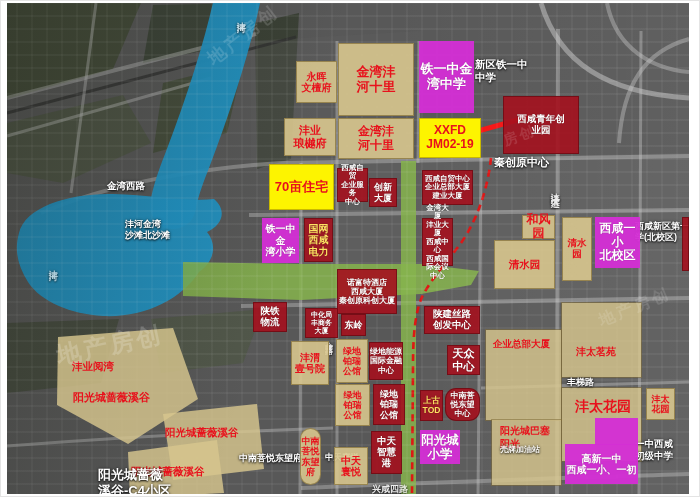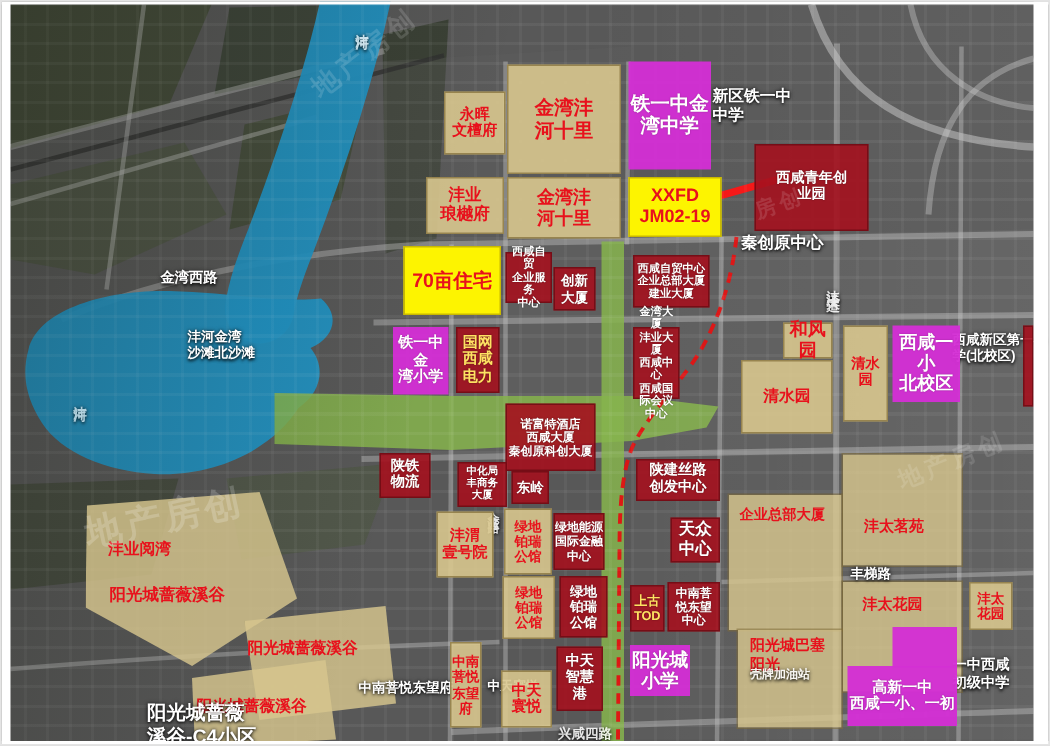--- a/index.html
+++ b/index.html
@@ -101,21 +101,21 @@
         <div class="zone" style="left: 561px; top: 302px; width: 79px; height: 74px;"></div>
         <div class="zone" style="left: 561px; top: 387px; width: 79px; height: 73px;"></div>
         <div class="zone" style="left: 491px; top: 419px; width: 69px; height: 65px;"></div>
         <div class="zone" style="left: 56px; top: 327px; width: 141px; height: 116px; clip-path: polygon(0.7% 7.8%, 82.3% 0%, 100% 61.2%, 50.4% 100%, 0% 66.4%);"></div>
         <div class="zone" style="left: 162px; top: 403px; width: 101px; height: 76px; clip-path: polygon(0% 13.2%, 93.1% 0%, 100% 85.5%, 9.9% 100%);"></div>
         <div class="zone" style="left: 127px; top: 439px; width: 96px; height: 58px; clip-path: polygon(0% 20.7%, 92.7% 0%, 100% 91.4%, 2.1% 100%);"></div>
       </div>
     <div id="gen-labels">
         <div class="lbl red" style="left: 492px; top: 337px; font-size: 9.5px;">企业总部大厦</div>
         <div class="lbl red" style="left: 575px; top: 345px; font-size: 10px;">沣太茗苑</div>
-        <div class="lbl red" style="left: 574px; top: 397px; font-size: 10px;">沣太花园</div>
+        <div class="lbl red" style="left: 574px; top: 397px; font-size: 14px;">沣太花园</div>
         <div class="lbl red" style="left: 499px; top: 424px; font-size: 10px;">阳光城巴塞
 阳光</div>
         <div class="lbl red" style="left: 71px; top: 359px; font-size: 10.5px;">沣业阅湾</div>
         <div class="lbl red" style="left: 72px; top: 390px; font-size: 11px;">阳光城蔷薇溪谷</div>
         <div class="lbl red" style="left: 164px; top: 425px; font-size: 10.5px;">阳光城蔷薇溪谷</div>
         <div class="lbl red" style="left: 130px; top: 464px; font-size: 10.5px;">阳光城蔷薇溪谷</div>
         <div class="lbl white" style="left: 106px; top: 179px; font-size: 9.5px;">金湾西路</div>
         <div class="lbl white" style="left: 124px; top: 218px; font-size: 9px;">沣河金湾
 沙滩北沙滩</div>
         <div class="lbl white vert" style="left: 46px; top: 262px; font-size: 9px; opacity: 0.65;">沣河</div>
@@ -197,24 +197,24 @@
 公馆</div>
         <div class="parcel red" style="left: 372px; top: 383px; width: 32px; height: 41px; font-size: 9px;">绿地
 铂瑞
 公馆</div>
         <div class="parcel red" style="left: 423px; top: 305px; width: 56px; height: 28px; font-size: 9.5px;">陕建丝路
 创发中心</div>
         <div class="parcel red" style="left: 446px; top: 344px; width: 33px; height: 30px; font-size: 11px;">天众
 中心</div>
         <div class="parcel red" style="left: 419px; top: 389px; width: 23px; height: 31px; font-size: 8.5px; color: rgb(255, 225, 98);">上古
 TOD</div>
-        <div class="parcel red" style="left: 444px; top: 387px; width: 35px; height: 33px; font-size: 8px;">中南菩
+        <div class="parcel red" style="left: 444px; top: 387px; width: 35px; height: 33px; font-size: 8px; border-radius: 11px;">中南菩
 悦东望
 中心</div>
-        <div class="parcel tan" style="left: 299px; top: 427px; width: 21px; height: 57px; font-size: 9px;">中南
+        <div class="parcel tan" style="left: 299px; top: 427px; width: 21px; height: 57px; font-size: 9px; border-radius: 15px;">中南
 菩悦
 东望
 府</div>
         <div class="parcel tan" style="left: 333px; top: 446px; width: 34px; height: 38px; font-size: 10px;">中天
 寰悦</div>
         <div class="parcel red" style="left: 370px; top: 430px; width: 31px; height: 43px; font-size: 9.5px;">中天
 智慧
 港</div>
         <div class="parcel magenta" style="left: 419px; top: 429px; width: 40px; height: 34px; font-size: 12.5px;">阳光城
 小学</div>

